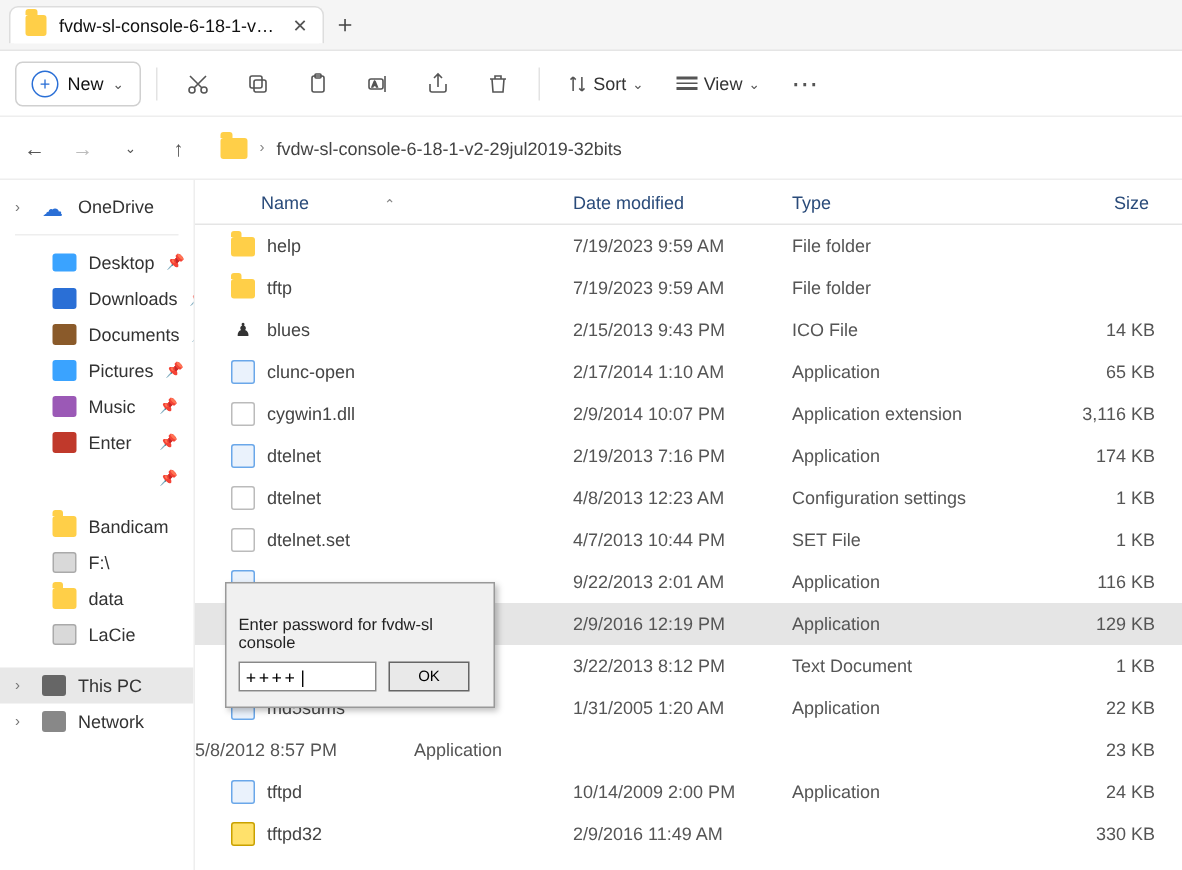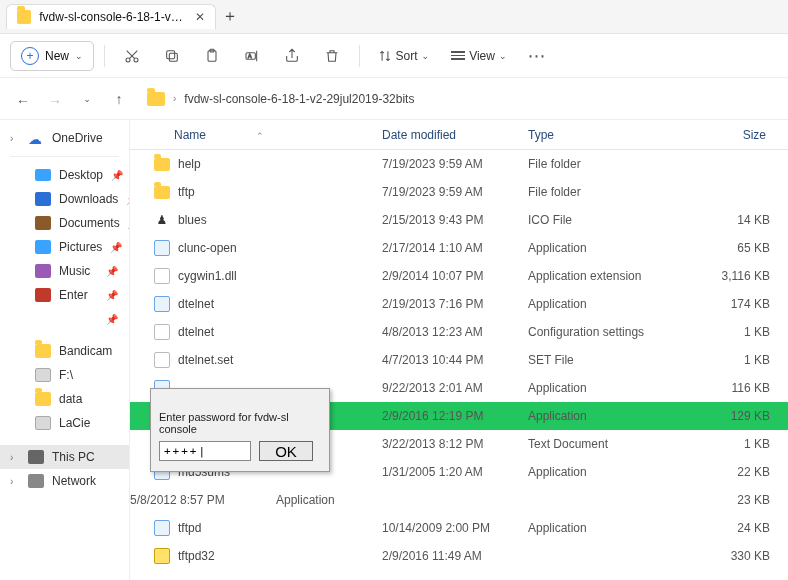--- a/index.html
+++ b/index.html
@@ -61,41 +61,41 @@
   
   .files{flex:1;display:flex;flex-direction:column;}
   .cols{display:flex;align-items:center;height:30px;border-bottom:1px solid #e5e5e5;color:#2a4b7a;font-size:12px;}
   .col-name{width:252px;padding-left:44px;}
   .col-date{width:146px;}
   .col-type{width:124px;}
   .col-size{flex:1;text-align:right;padding-right:22px;}
   .sort-caret{font-size:9px;color:#888;margin-left:50px;}
   .rows{flex:1;overflow:auto;}
   .row{display:flex;align-items:center;height:28px;font-size:12px;color:#444;}
-  .row.selected{background:#22c55e;}
+  .row.selected{background:#e5e5e5;}
   .c-name{width:252px;padding-left:24px;display:flex;align-items:center;gap:8px;}
   .c-date{width:146px;color:#555;}
   .c-type{width:124px;color:#555;}
   .c-size{flex:1;text-align:right;padding-right:18px;color:#555;}
   .fi{width:16px;height:16px;display:inline-flex;align-items:center;justify-content:center;font-size:12px;}
   .fi.folder{background:#ffcf48;border-radius:2px;position:relative;height:13px;}
   .fi.folder::before{content:"";position:absolute;top:-4px;left:0;width:7px;height:4px;background:#ffcf48;border-radius:2px 2px 0 0;}
   .fi.generic{border:1px solid #bbb;background:#fff;border-radius:2px;}
   .fi.app{border:1px solid #6aa7e9;background:#eaf2fc;border-radius:2px;}
   .fi.cfg{border:1px solid #bbb;background:#fff;border-radius:2px;}
   .fi.txt{border:1px solid #bbb;background:#fff;border-radius:2px;}
   .fi.chm{background:#ffe16b;border:1px solid #c9a100;border-radius:2px;}
   .fi.ico{color:#333;}
 
   
   .dialog{position:absolute;left:150px;top:388px;width:180px;border:1px solid #999;background:#f0f0f0;box-shadow:2px 2px 4px rgba(0,0,0,0.25);padding:22px 8px 10px;}
   .dlg-title{font-size:11px;color:#222;margin-bottom:6px;}
   .dlg-row{display:flex;gap:8px;align-items:center;}
   .dlg-input{width:92px;height:20px;border:1px solid #888;background:#fff;font-family:monospace;font-size:11px;padding:0 4px;letter-spacing:2px;}
-  .dlg-ok{width:54px;height:20px;border:1px solid #666;background:#e9e9e9;font-size:15px;cursor:pointer;}
+  .dlg-ok{width:54px;height:20px;border:1px solid #666;background:#e9e9e9;font-size:10px;cursor:pointer;}
 
   svg{display:block;}
 </style>
 </head>
 <body>
 
 <div class="tabbar">
   <div class="tab">
     <span class="folder-ic"></span>
     <span class="tab-title">fvdw-sl-console-6-18-1-v2-29...</span>

